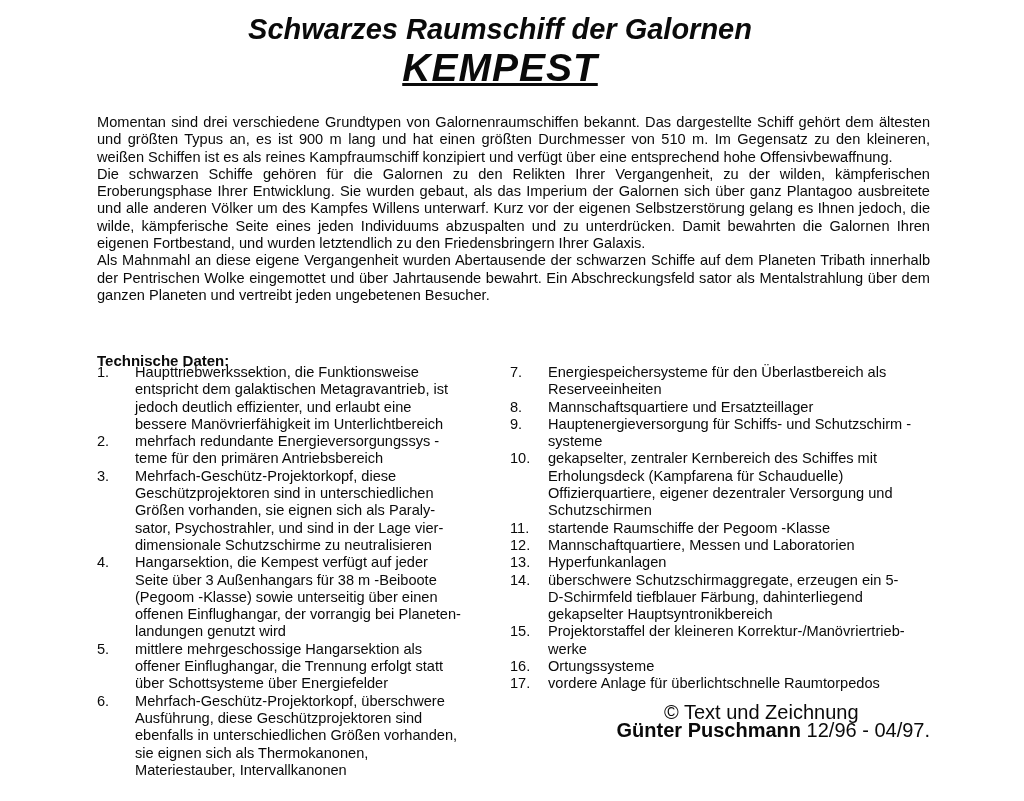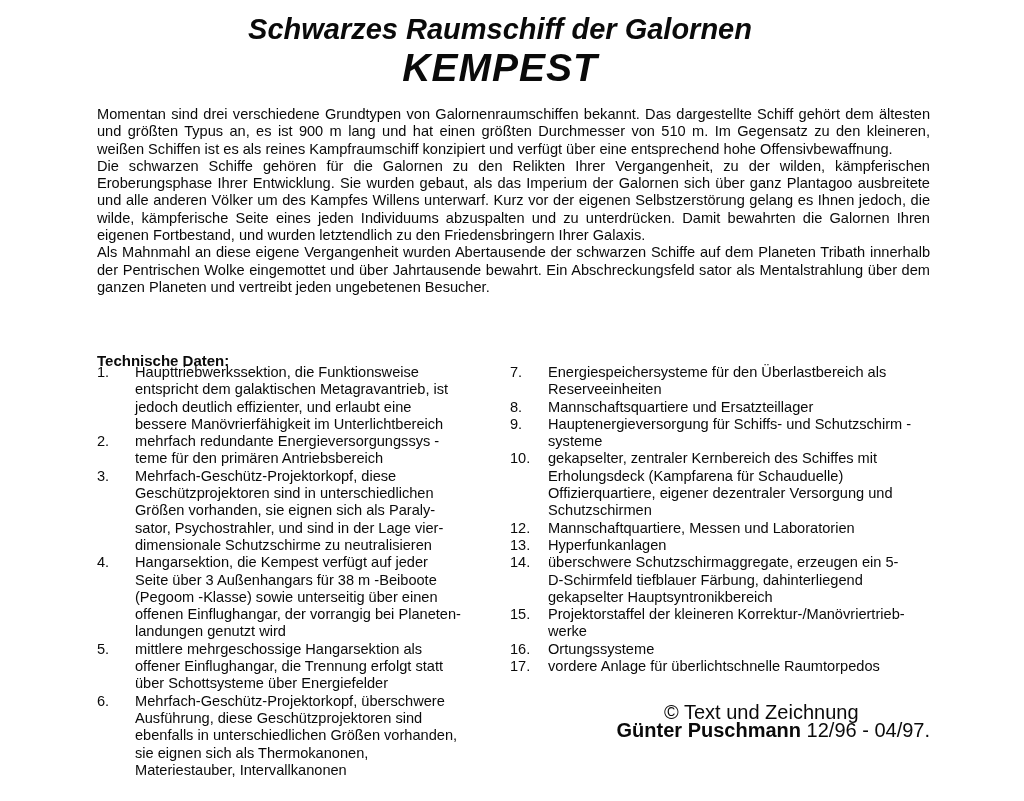--- a/index.html
+++ b/index.html
@@ -19,23 +19,24 @@
     margin:0;
     font-size:29px; font-weight:bold; font-style:italic;
     line-height:34px;
     white-space:nowrap;
   }
   .doc-subtitle {
     margin:0;
     font-size:39px; font-weight:bold; font-style:italic;
     line-height:44px;
     letter-spacing:1px;
+    text-decoration:underline;
   }
   .intro {
-    position:absolute; left:97px; top:106px; width:833px;
+    position:absolute; left:97px; top:114px; width:833px;
     font-size:14.6px; line-height:17.3px;
     text-align:justify;
   }
   .intro p { margin:0; }
   .tech-heading {
     position:absolute; left:97px; top:344px;
     font-size:15px; font-weight:bold;margin-top:8px;
   }
   .col {
     position:absolute; top:364px;
@@ -132,20 +133,24 @@
 systeme</span>
     </div>
     <div class="row">
       <span class="num">10.</span>
       <span class="txt">gekapselter, zentraler Kernbereich des Schiffes mit
 Erholungsdeck (Kampfarena für Schauduelle)
 Offizierquartiere, eigener dezentraler Versorgung und
 Schutzschirmen</span>
     </div>
     <div class="row">
+      <span class="num">11.</span>
+      <span class="txt">startende Raumschiffe der Pegoom -Klasse</span>
+    </div>
+    <div class="row">
       <span class="num">12.</span>
       <span class="txt">Mannschaftquartiere, Messen und Laboratorien</span>
     </div>
     <div class="row">
       <span class="num">13.</span>
       <span class="txt">Hyperfunkanlagen</span>
     </div>
     <div class="row">
       <span class="num">14.</span>
       <span class="txt">überschwere Schutzschirmaggregate, erzeugen ein 5-

